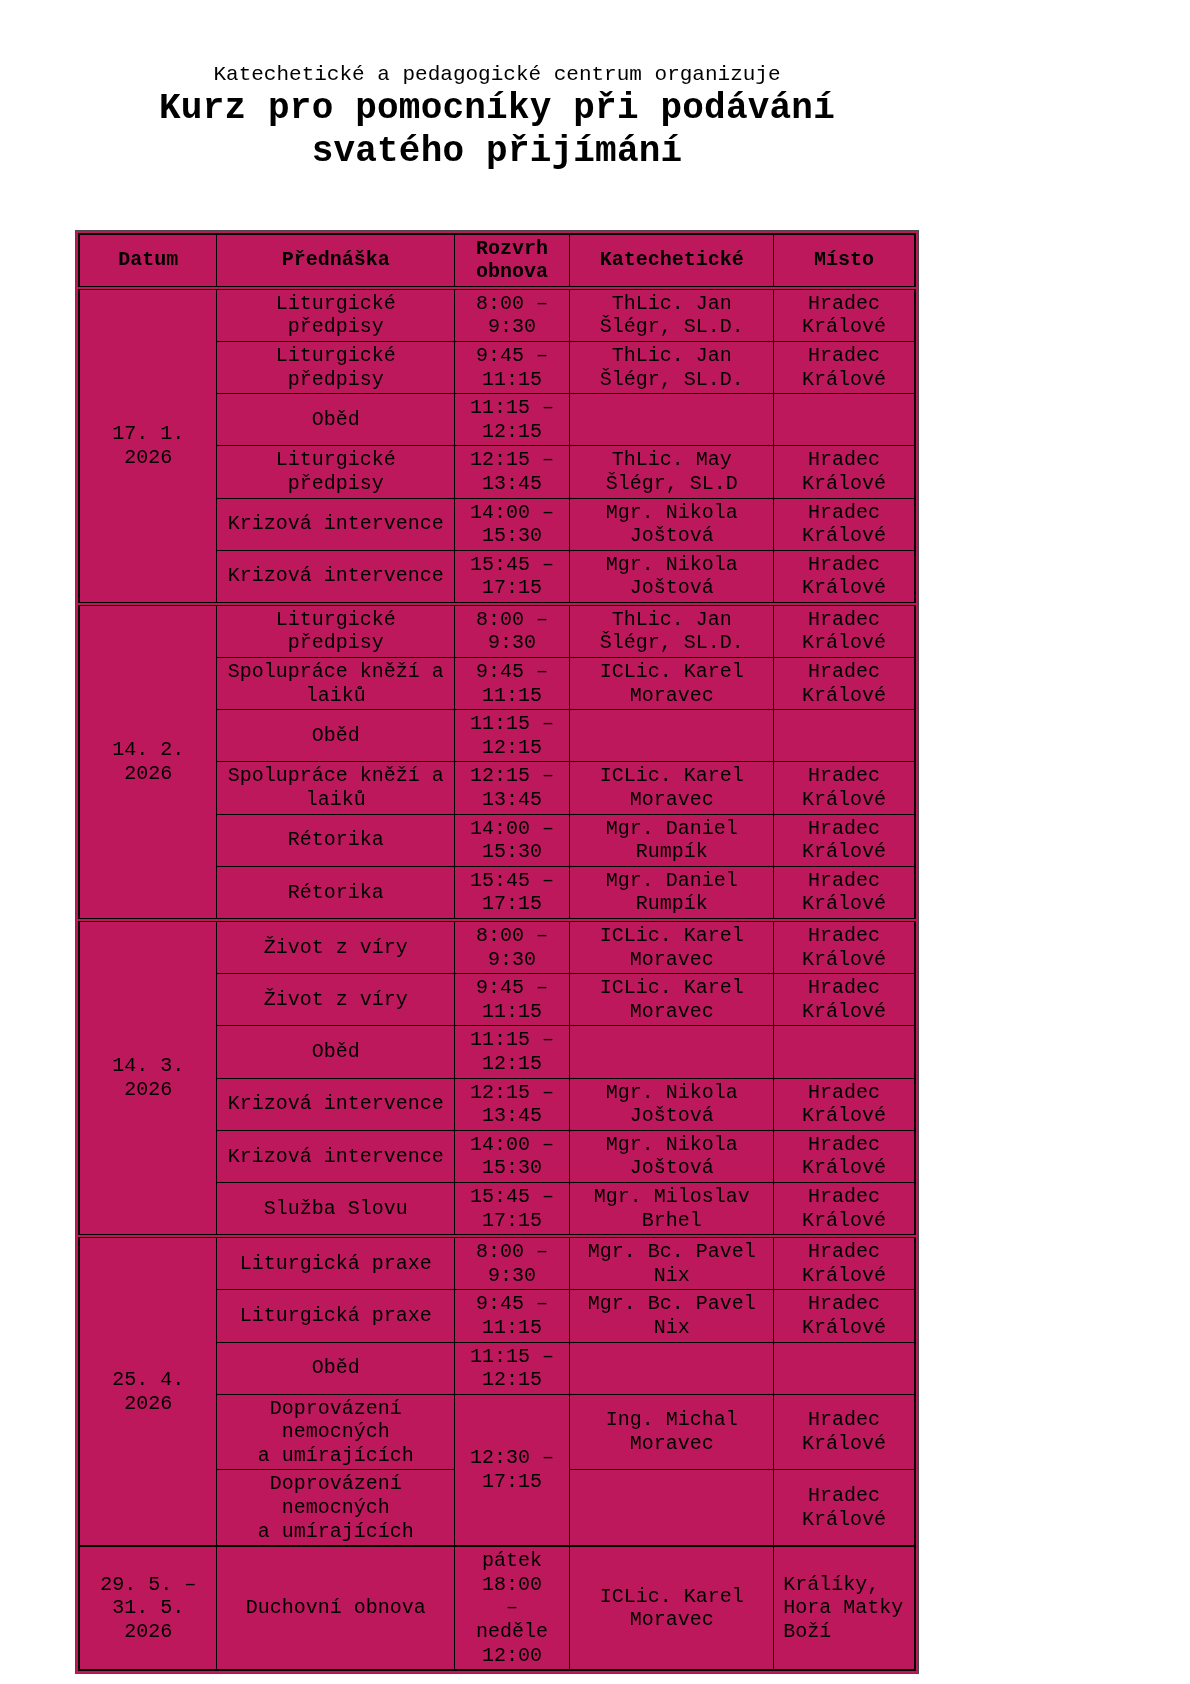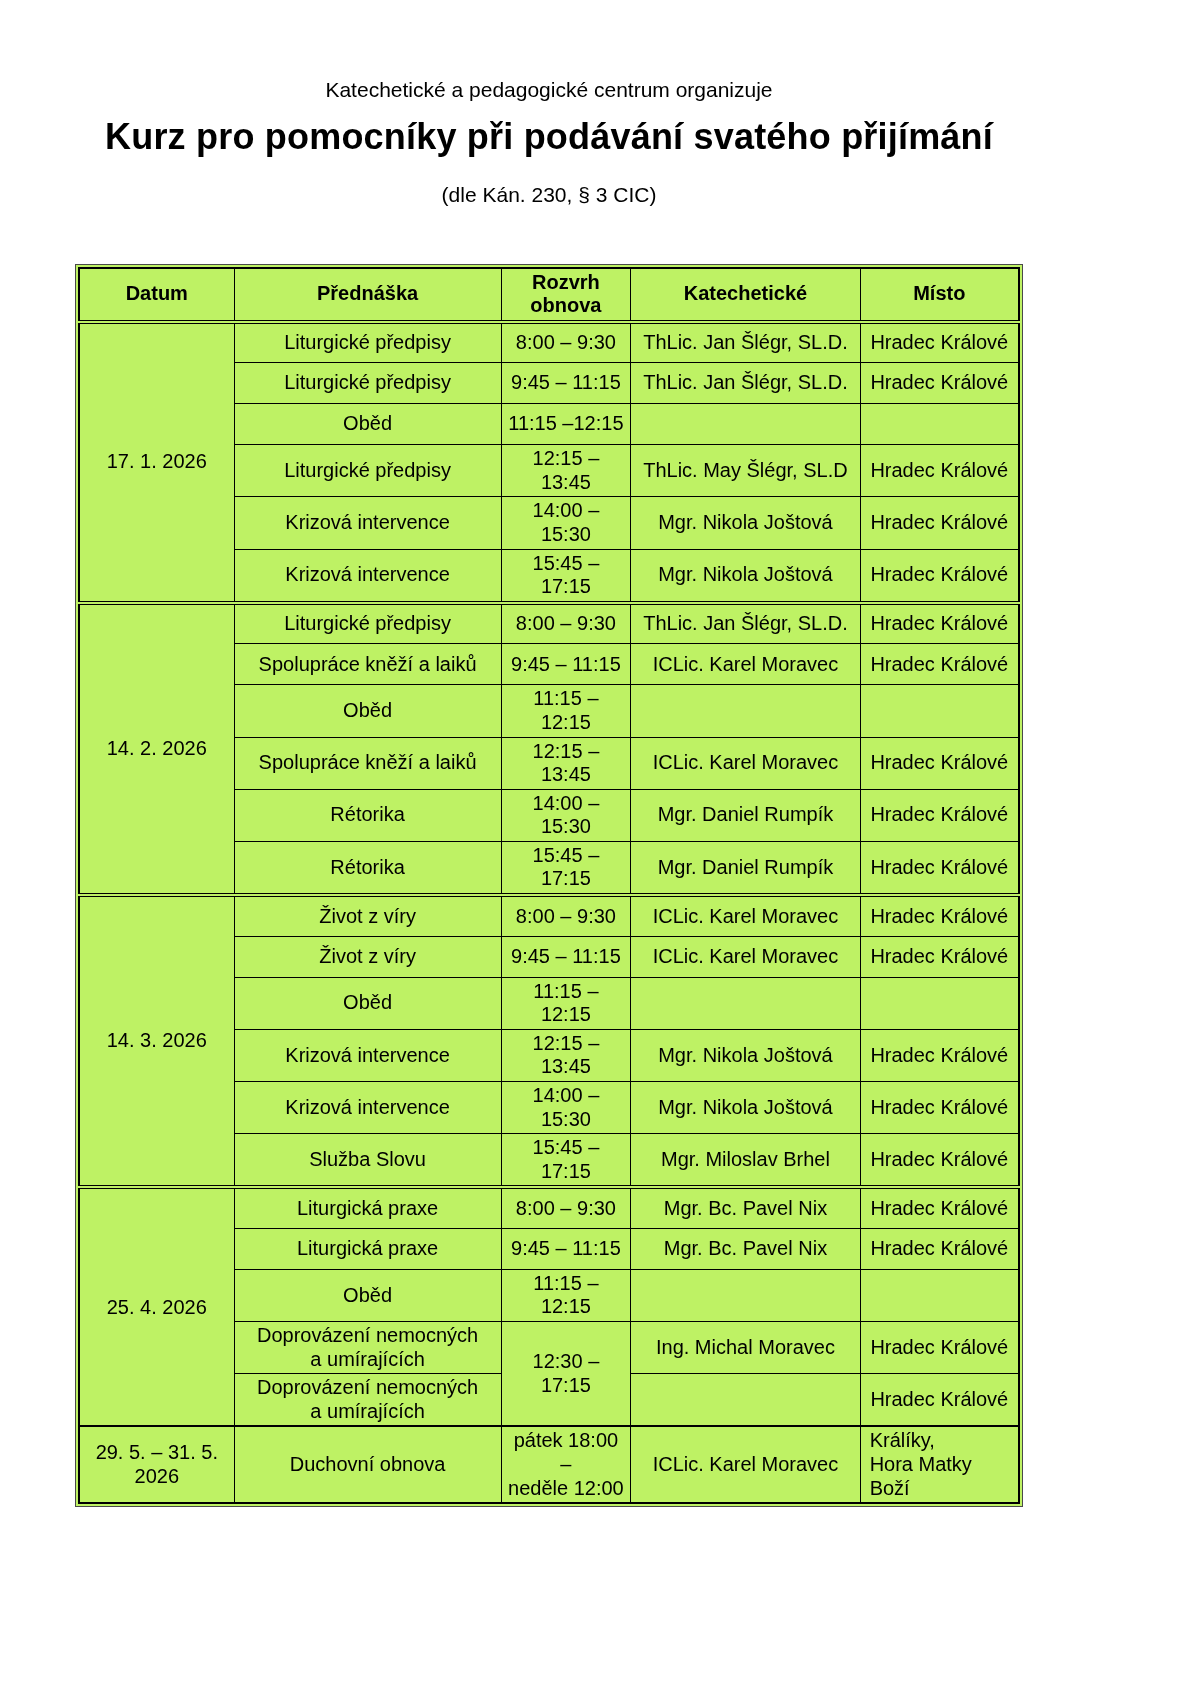--- a/index.html
+++ b/index.html
@@ -10,48 +10,48 @@
   body {
     width: 1190px;
     height: 1684px;
     position: relative;
     font-family: "Liberation Sans", sans-serif;
     color: #000000;
   }
   .content {
     position: absolute;
     left: 75px;
-    top: 15px;
-    width: 948px;
+    top: 0;
+    width: 844px;
+    font-family: Liberation Mono, monospace;
   }
   .organizer {
     margin-top: 62px;
     text-align: center;
     font-size: 21px;
     line-height: 1.2;
   }
   .doc-title {
-    margin-top: 13px;
     text-align: center;
     font-size: 36px;
     font-weight: bold;
     line-height: 1.2;
     letter-spacing: 0.2px;
   }
   .doc-subtitle {
     margin-top: 24px;
     text-align: center;
     font-size: 21px;
     line-height: 1.2;
   }
   .table-wrap {
     margin-top: 56px;
     border: 1px solid #4a4a4a;
     padding: 2px;
-    background: #bef264;
+    background: #be185d;
   }
   table.schedule {
     border-collapse: collapse;
     width: 100%;
     font-size: 20px;
     border: 2px solid #000000;
     table-layout: fixed;
   }
   th, td {
     border: 1px solid #000000;
@@ -76,21 +76,20 @@
   col.c-who   { width: 24.4%; }
   col.c-place { width: 16.9%; }
   td.place-left { text-align: left; padding-left: 9px; }
 </style>
 </head>
 <body>
 
 <div class="content">
   <div class="organizer">Katechetické a pedagogické centrum organizuje</div>
   <div class="doc-title">Kurz pro pomocníky při podávání svatého přijímání</div>
-  <div class="doc-subtitle">(dle Kán. 230, § 3 CIC)</div>
 
   <div class="table-wrap">
     <table class="schedule">
       <colgroup>
         <col class="c-date">
           <col class="c-lect">
           <col class="c-time">
           <col class="c-who">
           <col class="c-place">
       </colgroup>

